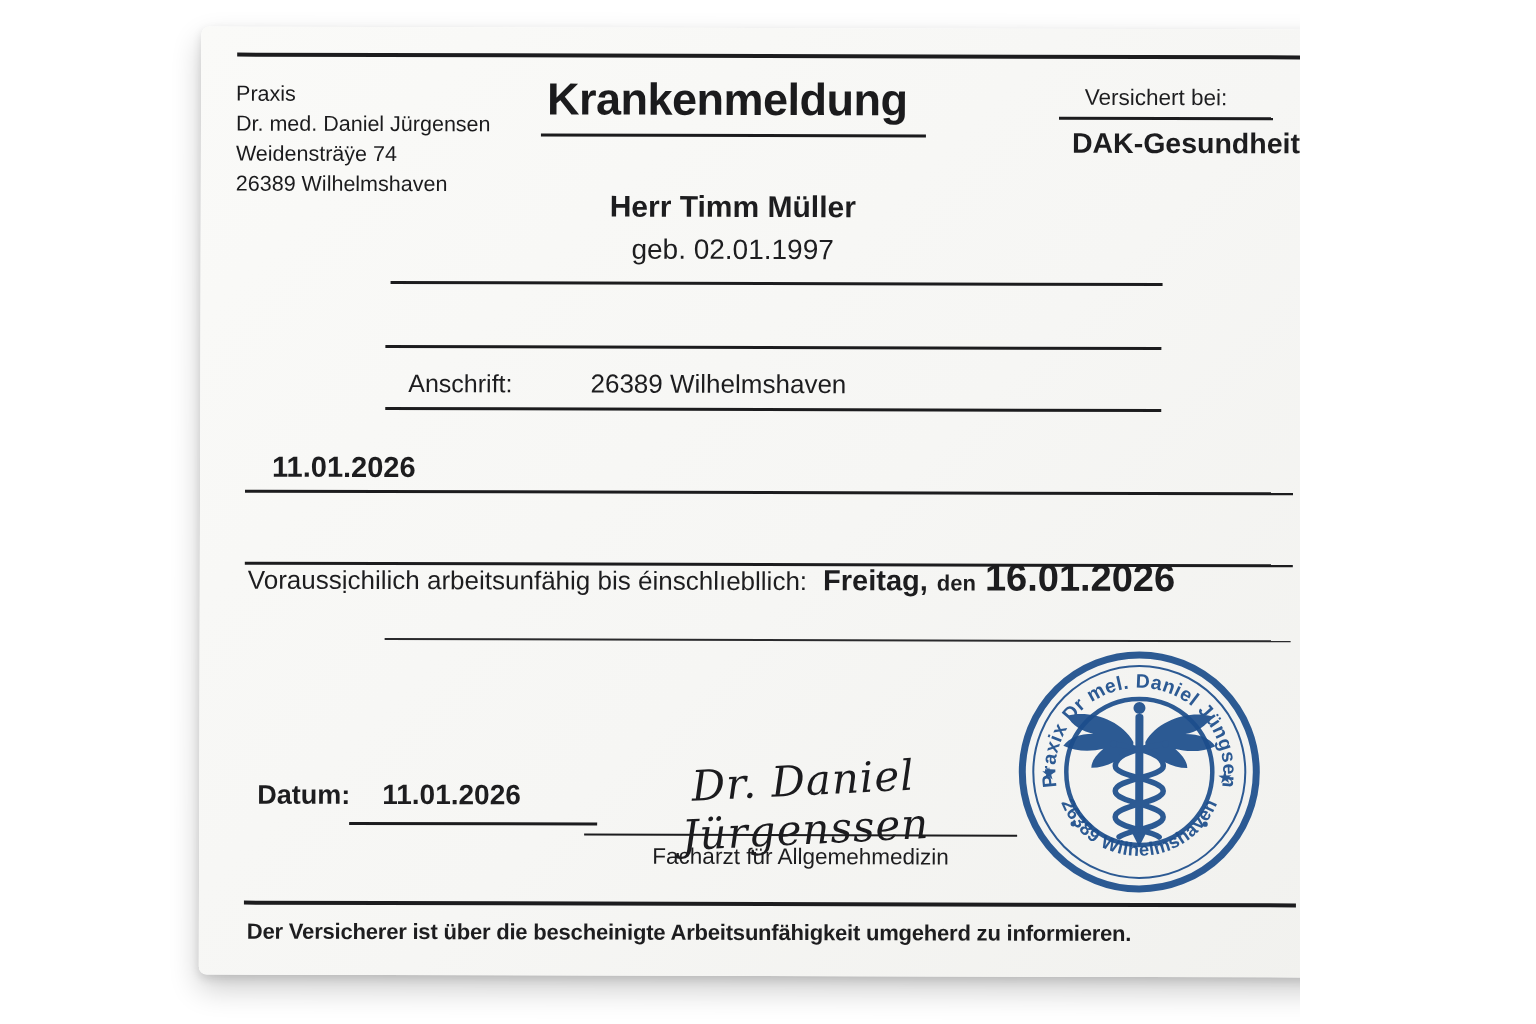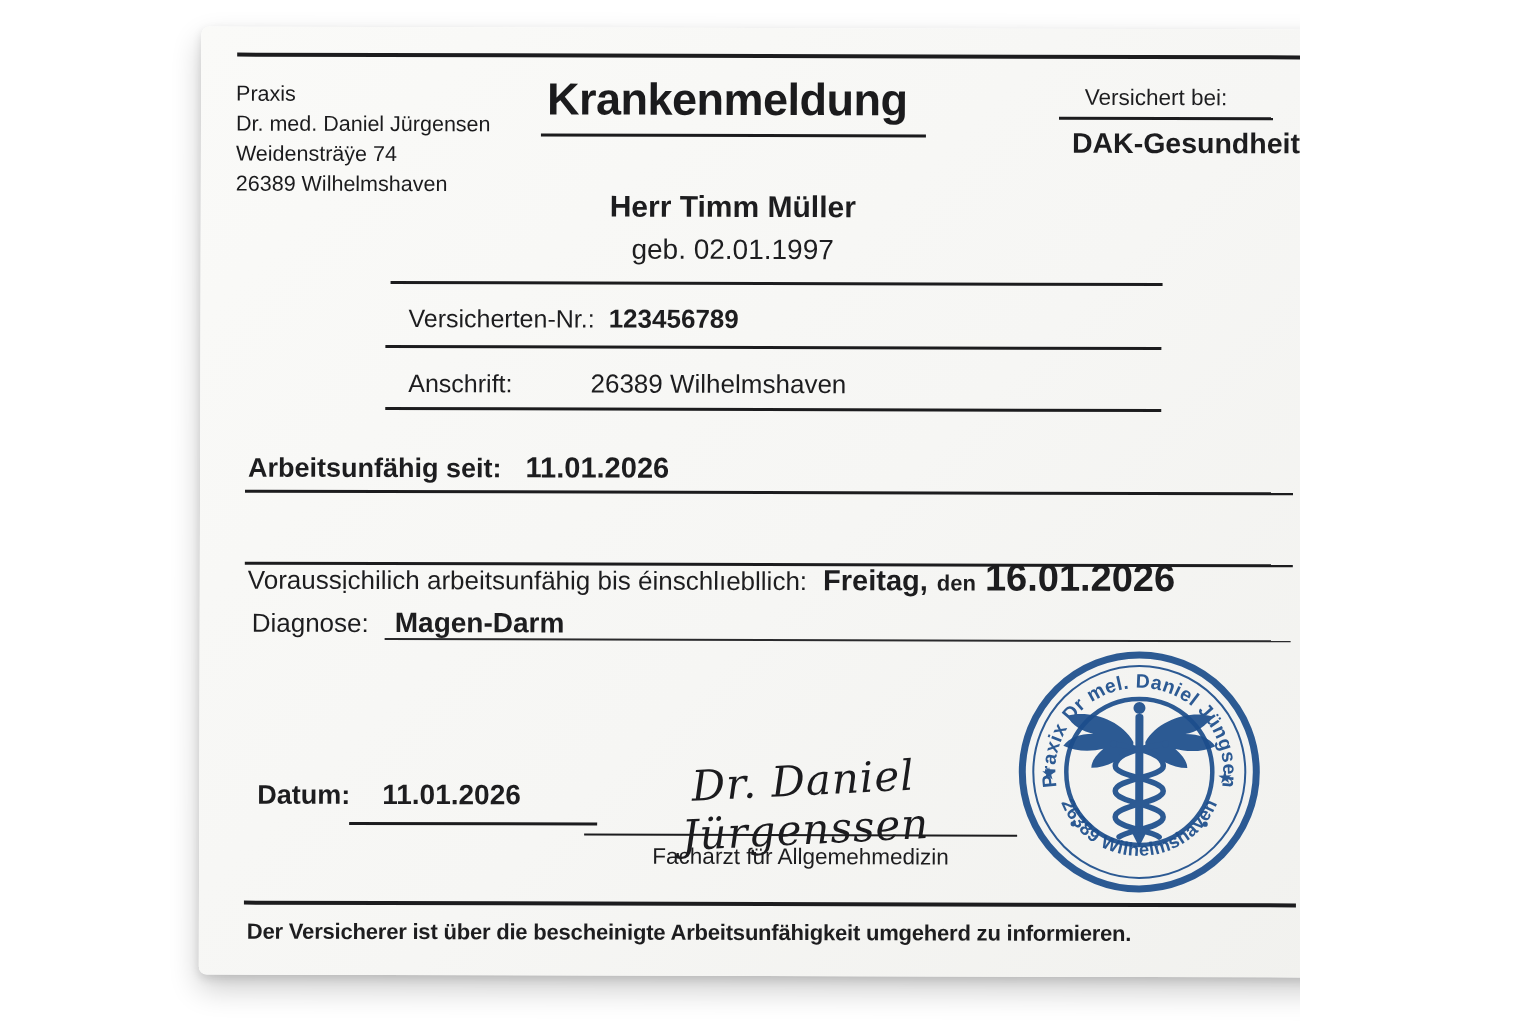--- a/index.html
+++ b/index.html
@@ -62,50 +62,41 @@
     <div class="insurer-label">Versichert bei:</div>
     <div class="hline insurer-underline"></div>
     <div class="insurer-name">DAK-Gesundheit</div>
 
     <div class="patient">
       <div class="patient-name">Herr Timm Müller</div>
       <div class="patient-birth">geb. 02.01.1997</div>
     </div>
     <div class="hline" style="left:190px;top:254px;width:772px;height:2.5px;"></div>
 
-    <div class="row" style="left:208px;top:276px;">
-      <span class="lab25">Versicherten-Nr.:</span>
-      <span class="val26b" style="margin-left:14px;">123456789</span>
-    </div>
     <div class="hline" style="left:185px;top:318px;width:776px;height:2.5px;"></div>
 
     <div class="row" style="left:208px;top:341px;">
       <span class="lab25">Anschrift:</span>
       <span class="lab26" style="margin-left:78px;">26389 Wilhelmshaven</span>
     </div>
     <div class="hline" style="left:185px;top:380px;width:776px;height:2.5px;"></div>
 
     <div class="row" style="left:48px;top:424px;">
-      <span class="lab27b">Arbeitsunfähig seit:</span>
       <span class="val29b" style="margin-left:24px;">11.01.2026</span>
     </div>
     <div class="hline" style="left:45px;top:463px;width:1048px;height:2.5px;"></div>
 
     <div class="row" style="left:48px;top:492px;">
       <span class="lab26">Voraussịchilich arbeitsunfähig bis éinschlıebllich:</span>
       <span class="val29b" style="margin-left:16px;margin-top:44px;">Freitag,</span>
       <span class="val26b" style="font-size:22px;margin-left:9px;">den</span>
       <span class="val31b" style="margin-left:9px;">16.01.2026</span>
     </div>
     <div class="hline" style="left:45px;top:535px;width:1048px;height:2.5px;"></div>
 
-    <div class="row" style="left:52px;top:580px;">
-      <span class="lab26">Diagnose:</span>
-      <span class="val28b" style="margin-left:26px;">Magen-Darm</span>
-    </div>
     <div class="hline" style="left:185px;top:611px;width:906px;height:2px;background:#2a2a2c;"></div>
 
     <div class="row" style="left:58px;top:752px;">
       <span class="lab27b">Datum:</span>
       <span class="val28b" style="margin-left:32px;">11.01.2026</span>
     </div>
     <div class="hline" style="left:150px;top:795px;width:248px;height:2.5px;"></div>
 
     <div class="sig-name">Dr. Daniel Jürgenssen</div>
     <div class="hline" style="left:385px;top:806px;width:433px;height:2px;"></div>

